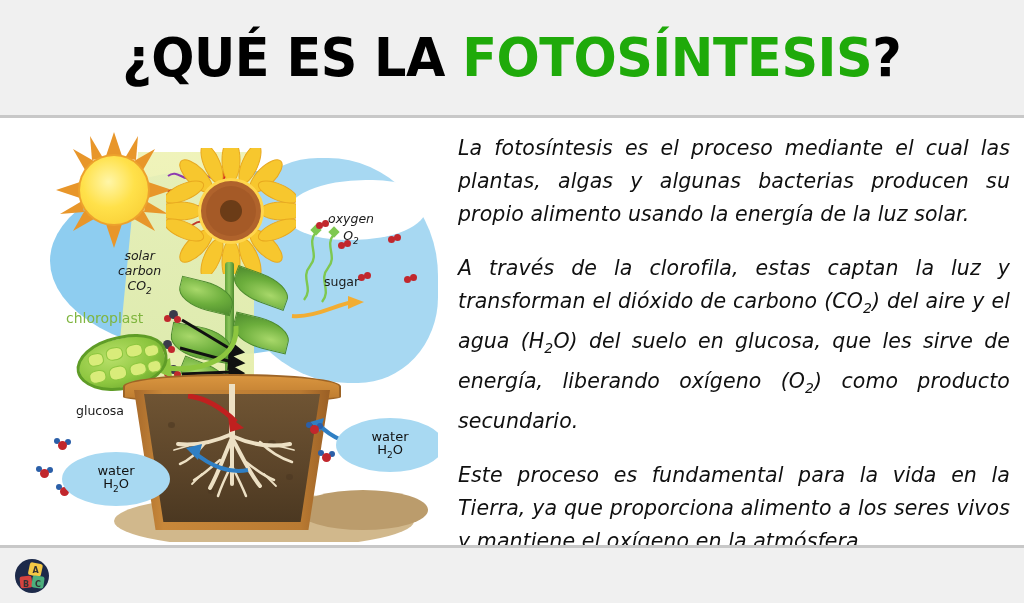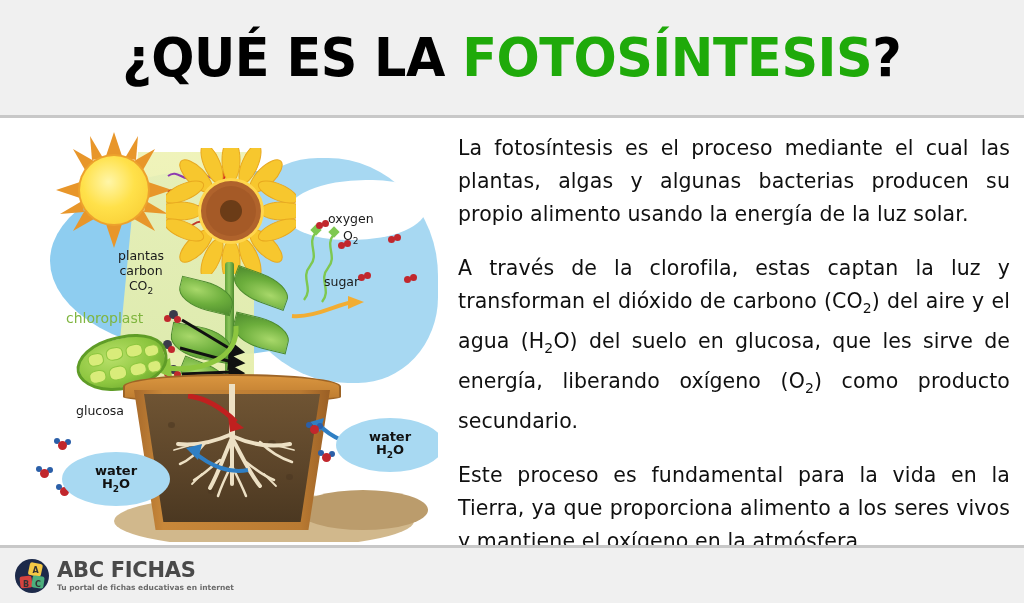--- a/index.html
+++ b/index.html
@@ -194,42 +194,43 @@
   
   .bubble {
     position: absolute;
     background: #a8d9f2;
     border-radius: 50%;
     display: flex; flex-direction: column;
     align-items: center; justify-content: center;
   }
   .bubble .bl {
     font-family: "DejaVu Sans", sans-serif;
-    font-size: 13px; color: #111; line-height: 1.05; font-weight: bold;
+    font-size: 13px; color: #111; line-height: 1.05;
   }
   .bubble .bl sub { font-size: 9px; }
 
   
   .ilabel {
     position: absolute;
     font-family: "DejaVu Sans", sans-serif;
     font-size: 12.5px;
     color: #1a1a1a;
     line-height: 1.18;
     white-space: nowrap;
   }
   .ilabel sub { font-size: 9px; }
   .ilabel.green { color: #7fb53f; font-size: 14px; }
-  .ilabel.center { text-align: center; }
+  .ilabel.center { text-align: center; font-style: italic; }
 
   
   .textcol {
     position: absolute;
     left: 458px; top: 14px;
     width: 552px;
+    font-style: italic;
   }
   .para {
     font-family: "DejaVu Sans", sans-serif;
     font-size: 20.5px;
     line-height: 33px;
     color: #101010;
     text-align: justify;
     margin-bottom: 21px;
     letter-spacing: 0.1px;
   }
@@ -534,21 +535,21 @@
       <div class="bubble" style="left:44px;top:330px;width:108px;height:54px">
         <span class="bl">water</span>
         <span class="bl"><span>H</span><sub>2</sub><span>O</span></span>
       </div>
       <div class="bubble" style="left:318px;top:296px;width:108px;height:54px">
         <span class="bl">water</span>
         <span class="bl"><span>H</span><sub>2</sub><span>O</span></span>
       </div>
 
       <div class="ilabel center" style="left:100px;top:127px">
-        <div>plantas</div>
+        <div>solar</div>
         <div>carbon</div>
         <div><span>CO</span><sub>2</sub></div>
       </div>
 
       <div class="ilabel center" style="left:310px;top:90px">
         <div>oxygen</div>
         <div style="margin-top:2px"><span>O</span><sub>2</sub></div>
       </div>
 
       <div class="ilabel" style="left:306px;top:153px">sugar</div>
@@ -576,21 +577,17 @@
           <g>
             <rect x="15" y="5" width="13" height="13" rx="2.5" fill="#f4c845" transform="rotate(12 21 11)"></rect>
             <rect x="6" y="18" width="12" height="12" rx="2.5" fill="#d5433f" transform="rotate(-6 12 24)"></rect>
             <rect x="18" y="18" width="12" height="12" rx="2.5" fill="#4caf7d" transform="rotate(8 24 24)"></rect>
           </g>
           <text x="21.5" y="15" font-family="DejaVu Sans, sans-serif" font-size="8" font-weight="700" fill="#333" text-anchor="middle">A</text>
           <text x="12" y="28.5" font-family="DejaVu Sans, sans-serif" font-size="8" font-weight="700" fill="#333" text-anchor="middle">B</text>
           <text x="24" y="28.5" font-family="DejaVu Sans, sans-serif" font-size="8" font-weight="700" fill="#333" text-anchor="middle">C</text>
         </svg>
       </div>
-      <div class="logo-text">
-        <div class="logo-name">ABC FICHAS</div>
-        <div class="logo-tag">Tu portal de fichas educativas en internet</div>
-      </div>
     </div>
 
   </div>
 
 </div>
 
 </body></html>

